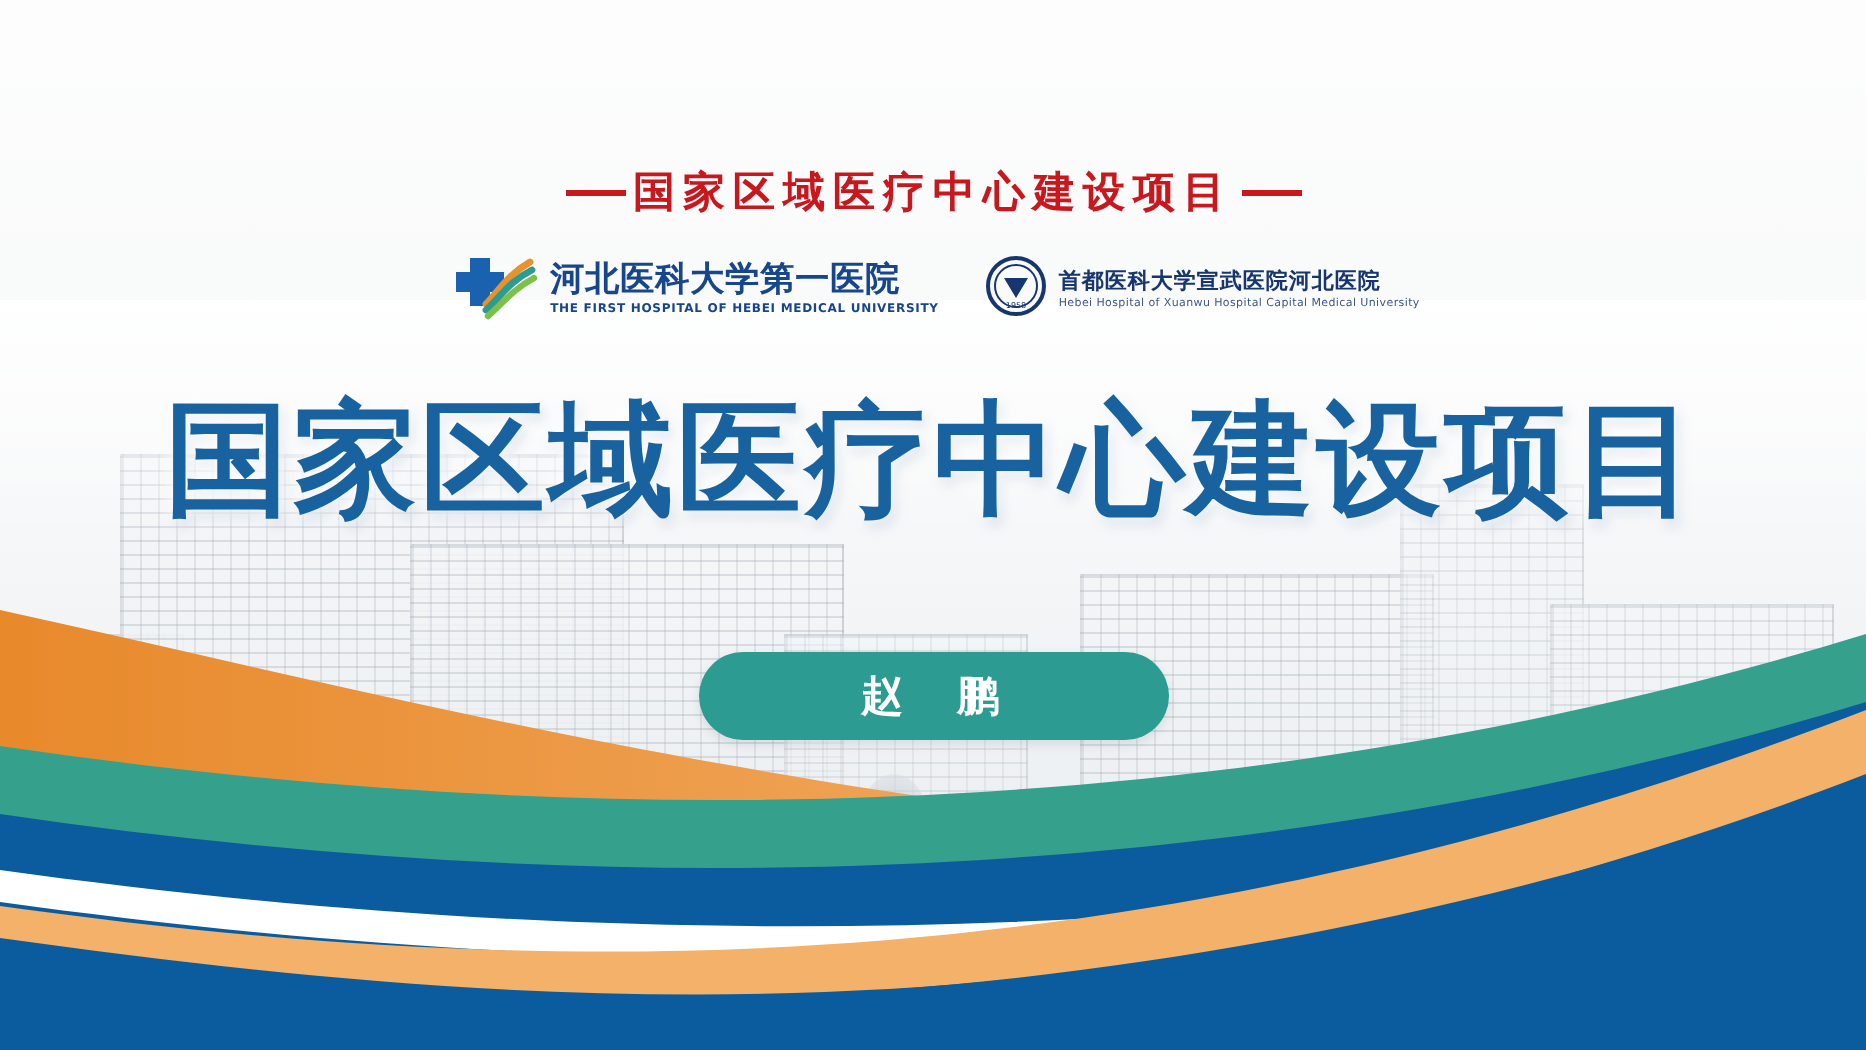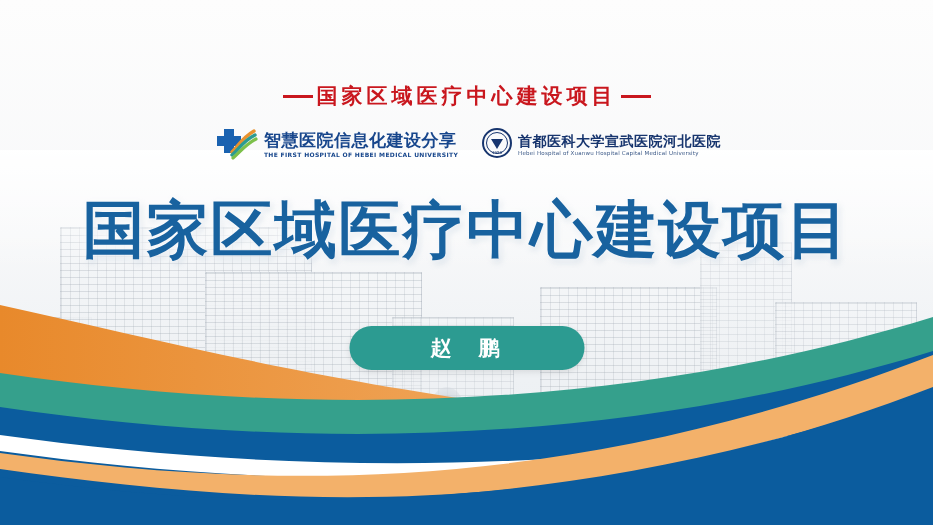--- a/index.html
+++ b/index.html
@@ -102,21 +102,21 @@
     white-space: nowrap;
   }
   .logo-text-en {
     font-size: 6px;
     font-weight: bold;
     color: #17468c;
     letter-spacing: .35px;
     white-space: nowrap;
     margin-top: 2px;
   }
-  .logo-r .logo-text-cn { font-size: 14px; color:#17356e; }
+  .logo-r .logo-text-cn { font-size: 11px; color:#17356e; }
   .logo-r .logo-text-en { font-size: 5.5px; color:#3b5887; font-weight: normal; letter-spacing:.2px;}
 
   
   .main-title {
     position: absolute;
     top: 188px; left: 0; right: 0;
     text-align: center;
     font-size: 62px;
     font-weight: bold;
     color: #18629f;
@@ -194,21 +194,21 @@
     <div class="logo-unit logo-l">
       <span>
         <svg width="46" height="34" viewBox="0 0 46 34">
           <path d="M12 3 h10 v7 h7 v10 h-7 v7 h-10 v-7 h-7 v-10 h7 z" fill="#1a62b0"></path>
           <path d="M20 26 C26 20 30 12 42 5" stroke="#e8922e" stroke-width="3.4" fill="none" stroke-linecap="round"></path>
           <path d="M20 29 C27 23 31 15 43 9" stroke="#2c9b91" stroke-width="3.4" fill="none" stroke-linecap="round"></path>
           <path d="M21 32 C28 26 33 19 44 13" stroke="#7cc04a" stroke-width="3.2" fill="none" stroke-linecap="round"></path>
         </svg>
       </span>
       <span>
-        <div class="logo-text-cn">智慧医院信息化建设分享</div>
+        <div class="logo-text-cn">河北医科大学第一医院</div>
         <div class="logo-text-en">THE FIRST HOSPITAL OF HEBEI MEDICAL UNIVERSITY</div>
       </span>
     </div>
 
     <div class="logo-unit logo-r">
       <span>
         <svg width="30" height="30" viewBox="0 0 30 30">
           <circle cx="15" cy="15" r="14" fill="none" stroke="#17356e" stroke-width="2"></circle>
           <circle cx="15" cy="15" r="10.5" fill="none" stroke="#17356e" stroke-width="1"></circle>
           <path d="M9 11 L15 21 L21 11 Z" fill="#17356e"></path>

